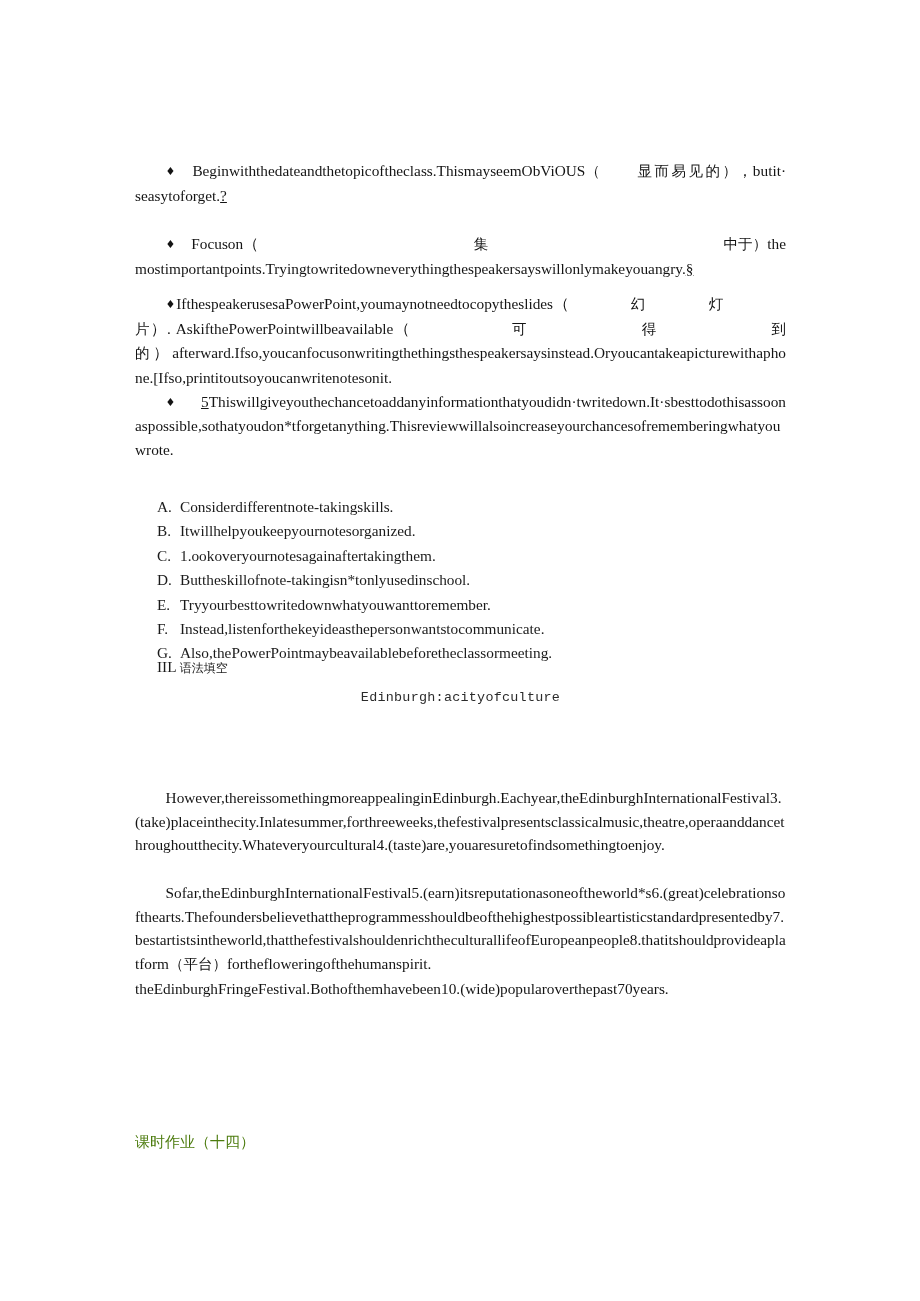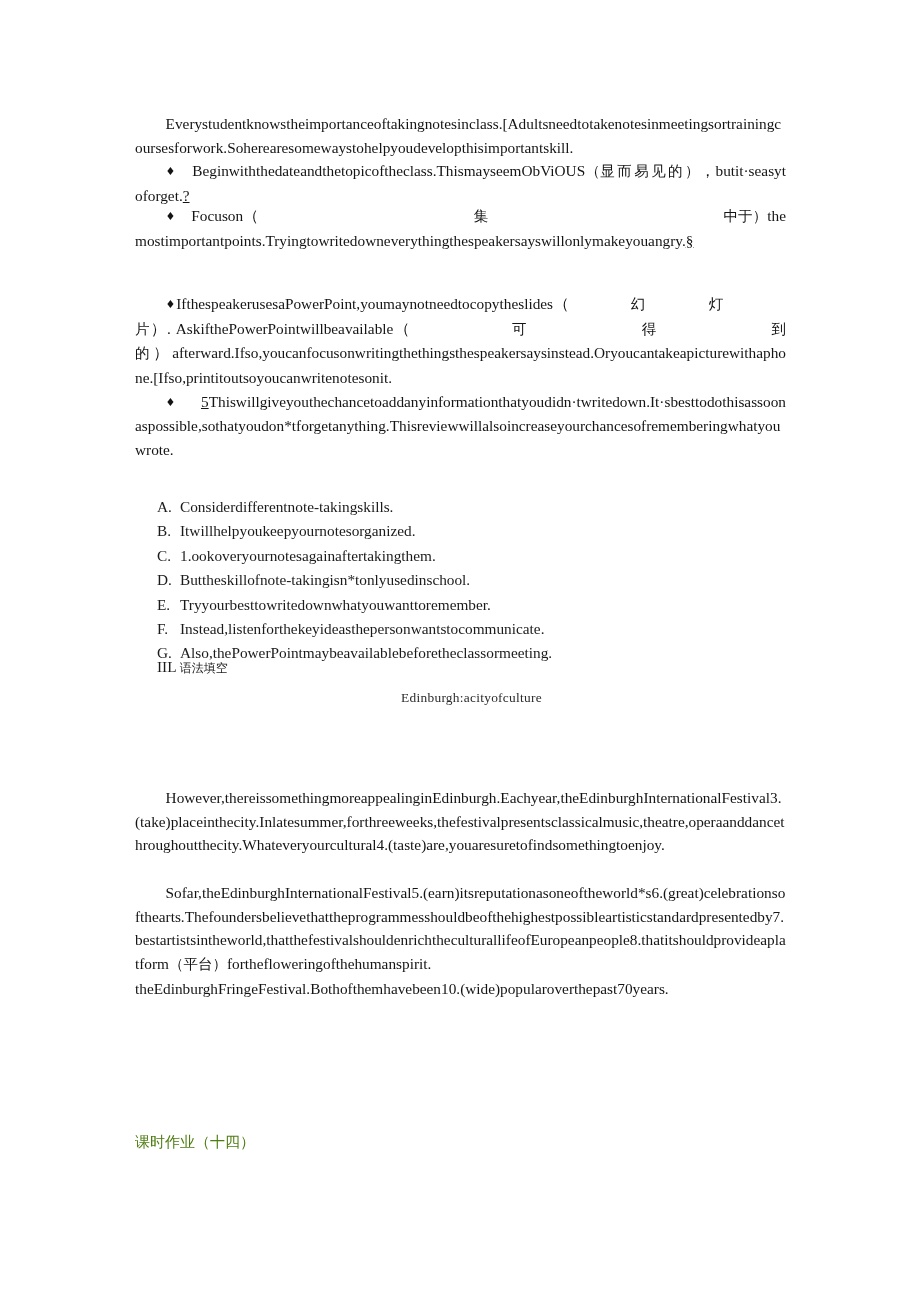--- a/index.html
+++ b/index.html
@@ -47,20 +47,21 @@
 
   
   .cjk {
     font-family: "DejaVu Sans", "Liberation Sans", sans-serif;
     font-size: 14.5px;
   }
   .cjk-spread {
     font-family: "DejaVu Sans", "Liberation Sans", sans-serif;
     font-size: 14.5px;
     letter-spacing: 0.15em;
+    margin-left: 37px;
   }
 
   u.marker { text-decoration: underline; }
 
   
   .opt-list { position: absolute; left: 0; width: 651px; }
   .opt-row {
     display: flex;
     font-size: 15.3px;
     line-height: 24.4px;
@@ -78,53 +79,50 @@
     white-space: nowrap;
   }
   .sec-head .cn {
     font-family: Liberation Sans, sans-serif;
     font-size: 12px;
   }
 
   
   .mono-title {
     position: absolute;
-    left: 11px;
+    left: 0;
     width: 651px;
     text-align: center;
-    font-family: Liberation Serif, serif;
+    font-family: Liberation Mono, monospace;
     font-size: 13.4px;
     letter-spacing: 0.02em;
     color: #2b2b2b;
   }
 
   
   .footer {
     position: absolute;
     left: 0;
     font-family: "DejaVu Sans", "Liberation Sans", sans-serif;
     font-size: 15px;
     color: #4d7c0f;
     white-space: nowrap;
   }
 </style>
 </head>
 <body>
 
 <div class="page">
 
-  <div class="blockzone" style="top:112px;">
-    <p class="para indent">Everystudentknowstheimportanceoftakingnotesinclass.[Adultsneedtotakenotesinmeetingsortrainingcoursesforwork.Soherearesomewaystohelpyoudevelopthisimportantskill.</p>
-  </div>
 
   <div class="blockzone" style="top:159px;">
     <p class="para indent"><span class="bullet-mark">♦</span>&nbsp;&nbsp;&nbsp;&nbsp;<span>Beginwiththedateandthetopicoftheclass.ThismayseemObViOUS</span><span class="cjk">（</span><span class="cjk-spread">显而易见的</span><span class="cjk">）</span><span>，butit·seasytoforget.</span><u class="marker">?</u></p>
   </div>
 
-  <div class="blockzone" style="top:204px;">
+  <div class="blockzone" style="top:232px;">
     <p class="para indent"><span class="bullet-mark">♦</span>&nbsp;&nbsp;&nbsp;&nbsp;<span>Focuson（</span><span style="display:inline-block;width:215px;"></span><span class="cjk">集</span><span style="display:inline-block;width:235px;"></span><span class="cjk">中</span><span class="cjk">于</span><span class="cjk">）</span><span>themostimportantpoints.Tryingtowritedowneverythingthespeakersayswillonlymakeyouangry.</span><u class="marker">§</u></p>
   </div>
 
   <div class="blockzone" style="top:292px;">
     <p class="para indent"><span class="bullet-mark">♦</span><span>IfthespeakerusesaPowerPoint,youmaynotneedtocopytheslides（</span><span style="display:inline-block;width:60px;"></span><span class="cjk">幻</span><span style="display:inline-block;width:62px;"></span><span class="cjk">灯</span><span style="display:inline-block;width:62px;"></span><span class="cjk">片</span><span>）. AskifthePowerPointwillbeavailable（</span><span style="display:inline-block;width:100px;"></span><span class="cjk">可</span><span style="display:inline-block;width:113px;"></span><span class="cjk">得</span><span style="display:inline-block;width:113px;"></span><span class="cjk">到</span><span class="cjk">的</span><span>）afterward.Ifso,youcanfocusonwritingthethingsthespeakersaysinstead.Oryoucantakeapicturewithaphone.[Ifso,printitoutsoyoucanwritenotesonit.</span></p>
   </div>
 
   <div class="blockzone" style="top:390px;">
     <p class="para indent"><span class="bullet-mark">♦</span>&nbsp;&nbsp;&nbsp;&nbsp;&nbsp;<u class="marker">5</u><span>Thiswillgiveyouthechancetoaddanyinformationthatyoudidn·twritedown.It·sbesttodothisassoonaspossible,sothatyoudon*tforgetanything.Thisreviewwillalsoincreaseyourchancesofrememberingwhatyouwrote.</span></p>
   </div>

